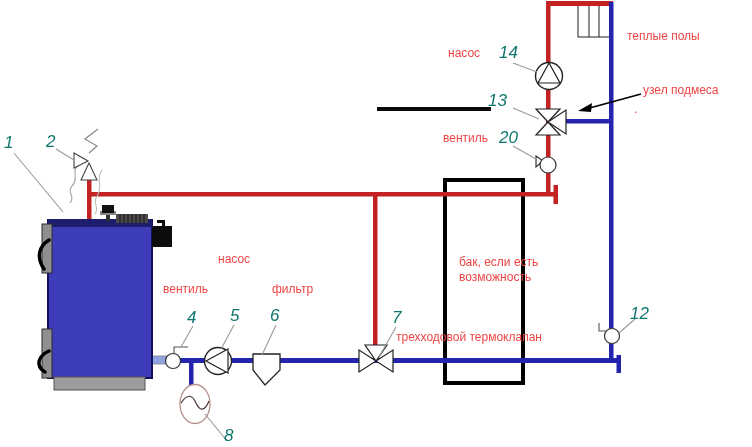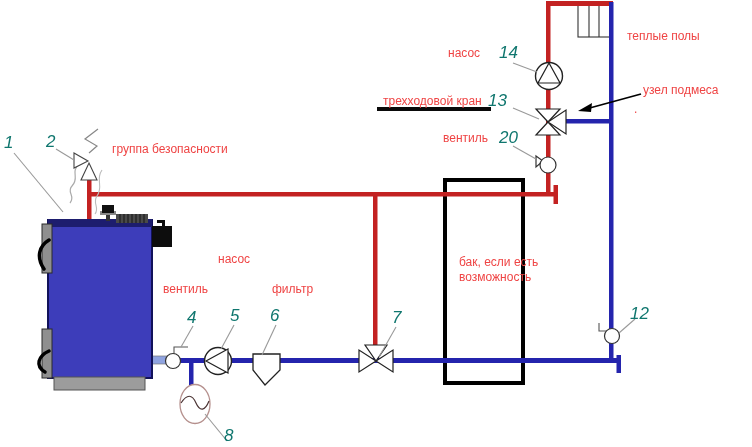--- a/index.html
+++ b/index.html
@@ -144,26 +144,25 @@
   <div class="num" style="left:187px;top:308px">4</div>
   <div class="num" style="left:230px;top:306px">5</div>
   <div class="num" style="left:270px;top:306px">6</div>
   <div class="num" style="left:392px;top:308px">7</div>
   <div class="num" style="left:224px;top:426px">8</div>
   <div class="num" style="left:499px;top:128px">20</div>
   <div class="num" style="left:630px;top:304px">12</div>
   <div class="num" style="left:488px;top:91px">13</div>
   <div class="num" style="left:499px;top:43px">14</div>
 
-  <div class="lbl" style="left:112px;top:143px">группа безопасности</div>
   <div class="lbl" style="left:448px;top:47px">насос</div>
-  <div class="lbl" style="left:383px;top:95px">трехходовой кран</div>
   <div class="lbl" style="left:443px;top:132px">вентиль</div>
   <div class="lbl" style="left:627px;top:30px">теплые полы</div>
   <div class="lbl" style="left:643px;top:84px">узел подмеса</div>
   <div class="lbl" style="left:634px;top:103px">.</div>
   <div class="lbl" style="left:218px;top:253px">насос</div>
   <div class="lbl" style="left:163px;top:283px">вентиль</div>
   <div class="lbl" style="left:272px;top:283px">фильтр</div>
+  <div class="lbl" style="left:396px;top:331px">трехходовой термоклапан</div>
   <div class="lbl" style="left:459px;top:256px">бак, если есть</div>
   <div class="lbl" style="left:459px;top:271px">возможность</div>
 
 </div>
 
 </body></html>

